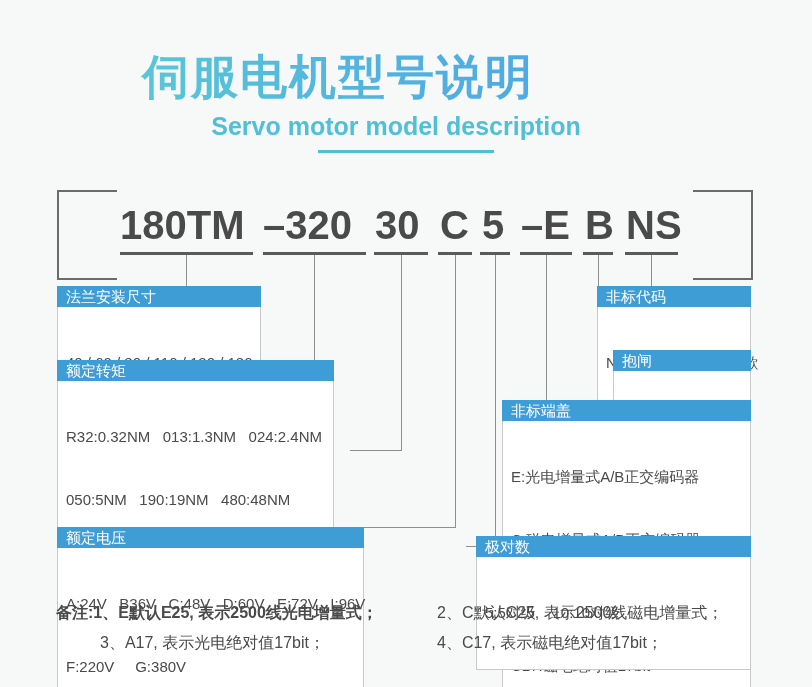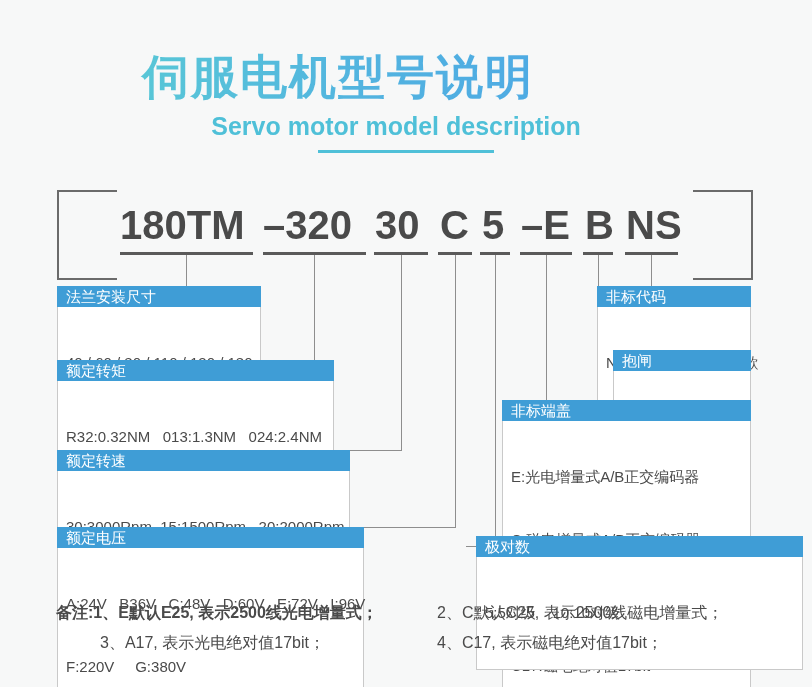--- a/index.html
+++ b/index.html
@@ -140,26 +140,20 @@
   </div>
 
   <div class="box" style="left:57px; top:360px; width:277px;">
     <div class="bhead">额定转矩</div>
     <div class="bbody">
       <div>R32:0.32NM   013:1.3NM   024:2.4NM</div>
       <div>050:5NM   190:19NM   480:48NM</div>
     </div>
   </div>
 
-  <div class="box" style="left:57px; top:450px; width:293px;">
-    <div class="bhead">额定转速</div>
-    <div class="bbody">
-      <div>30:3000Rpm  15:1500Rpm   20:2000Rpm</div>
-    </div>
-  </div>
 
   <div class="box" style="left:57px; top:527px; width:307px;">
     <div class="bhead">额定电压</div>
     <div class="bbody">
       <div>A:24V   B36V   C:48V   D:60V   E:72V   I:96V</div>
       <div>F:220V     G:380V</div>
     </div>
   </div>
 
   <div class="box" style="left:597px; top:286px; width:154px;">
@@ -182,21 +176,21 @@
     <div class="bbody">
       <div>E:光电增量式A/B正交编码器</div>
       <div>C:磁电增量式A/B正交编码器</div>
       <div>A17:光电绝对值17bit</div>
       <div>C17:磁电绝对值17bit</div>
       
       
     </div>
   </div>
 
-  <div class="box" style="left:476px; top:536px; width:327px;">
+  <div class="box" style="left:476px; top:536px; width:275px;">
     <div class="bhead">极对数</div>
     <div class="bbody">
       <div>5:5对级    10:10对级</div>
     </div>
   </div>
 
   <div class="notes">
     <div class="note-line" style="left:56px;  top:0px;font-weight:bold;">备注:1、E默认E25, 表示2500线光电增量式；</div>
     <div class="note-line" style="left:437px; top:0px;">2、C默认C25, 表示2500线磁电增量式；</div>
     <div class="note-line" style="left:100px; top:30px;">3、A17, 表示光电绝对值17bit；</div>

